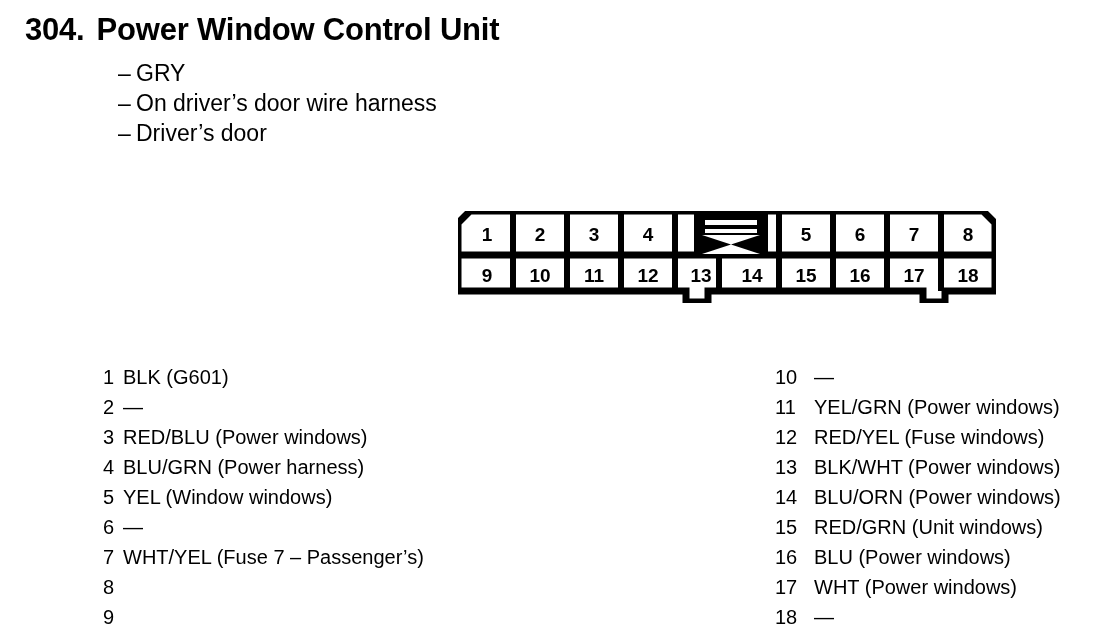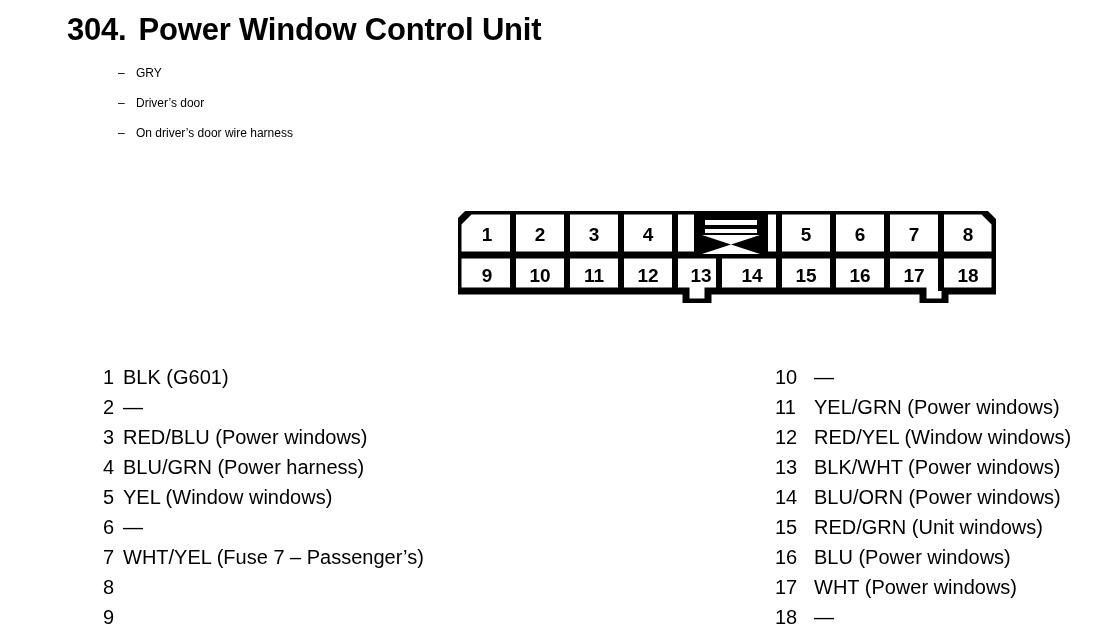--- a/index.html
+++ b/index.html
@@ -23,28 +23,28 @@
     top: 10px;
     width: 900px;
   }
   #page-title {
     font-size: 31px;
     font-weight: bold;
     letter-spacing: -0.2px;
     line-height: 40px;
     white-space: nowrap;
   }
-  #title-number { margin-right: 12px; margin-left: 42px; }
+  #title-number { margin-right: 12px; }
 
   #spec-list {
     margin-top: 8px;
     padding-left: 93px;
   }
   .spec-item {
-    font-size: 12px;
+    font-size: 23px;
     line-height: 30px;
     white-space: nowrap;
   }
   .spec-dash {
     display: inline-block;
     width: 18px;
   }
 
   
   #connector {
@@ -98,24 +98,24 @@
 
 <div id="header-block">
   <div id="page-title">
     <span id="title-number">304.</span><span>Power Window Control Unit</span>
   </div>
   <div id="spec-list">
     <div class="spec-item">
       <span class="spec-dash">–</span><span>GRY</span>
     </div>
     <div class="spec-item">
-      <span class="spec-dash">–</span><span>Driver’s door</span>
+      <span class="spec-dash">–</span><span>On driver’s door wire harness</span>
     </div>
     <div class="spec-item">
-      <span class="spec-dash">–</span><span>On driver’s door wire harness</span>
+      <span class="spec-dash">–</span><span>Driver’s door</span>
     </div>
   </div>
 </div>
 
 <div id="connector">
   <svg width="538" height="92" viewBox="0 0 538 92" xmlns="http://www.w3.org/2000/svg">
 
     <path d="M 0,12 L 12,0 L 525,0 L 537,12 L 537,80 L 487,80 L 487,91 L 465,91 L 465,80
              L 250,80 L 250,91 L 228,91 L 228,80 L 0,80 Z" fill="#ffffff" stroke="#000000" stroke-width="7" stroke-linejoin="miter"></path>
 
@@ -211,21 +211,21 @@
   <div class="pin-row">
     <span class="pin-id">10</span>
     <span class="pin-desc">—</span>
   </div>
   <div class="pin-row">
     <span class="pin-id">11</span>
     <span class="pin-desc">YEL/GRN (Power windows)</span>
   </div>
   <div class="pin-row">
     <span class="pin-id">12</span>
-    <span class="pin-desc">RED/YEL (Window windows)</span>
+    <span class="pin-desc">RED/YEL (Fuse windows)</span>
   </div>
   <div class="pin-row">
     <span class="pin-id">13</span>
     <span class="pin-desc">BLK/WHT (Power windows)</span>
   </div>
   <div class="pin-row">
     <span class="pin-id">14</span>
     <span class="pin-desc">BLU/ORN (Power windows)</span>
   </div>
   <div class="pin-row">

